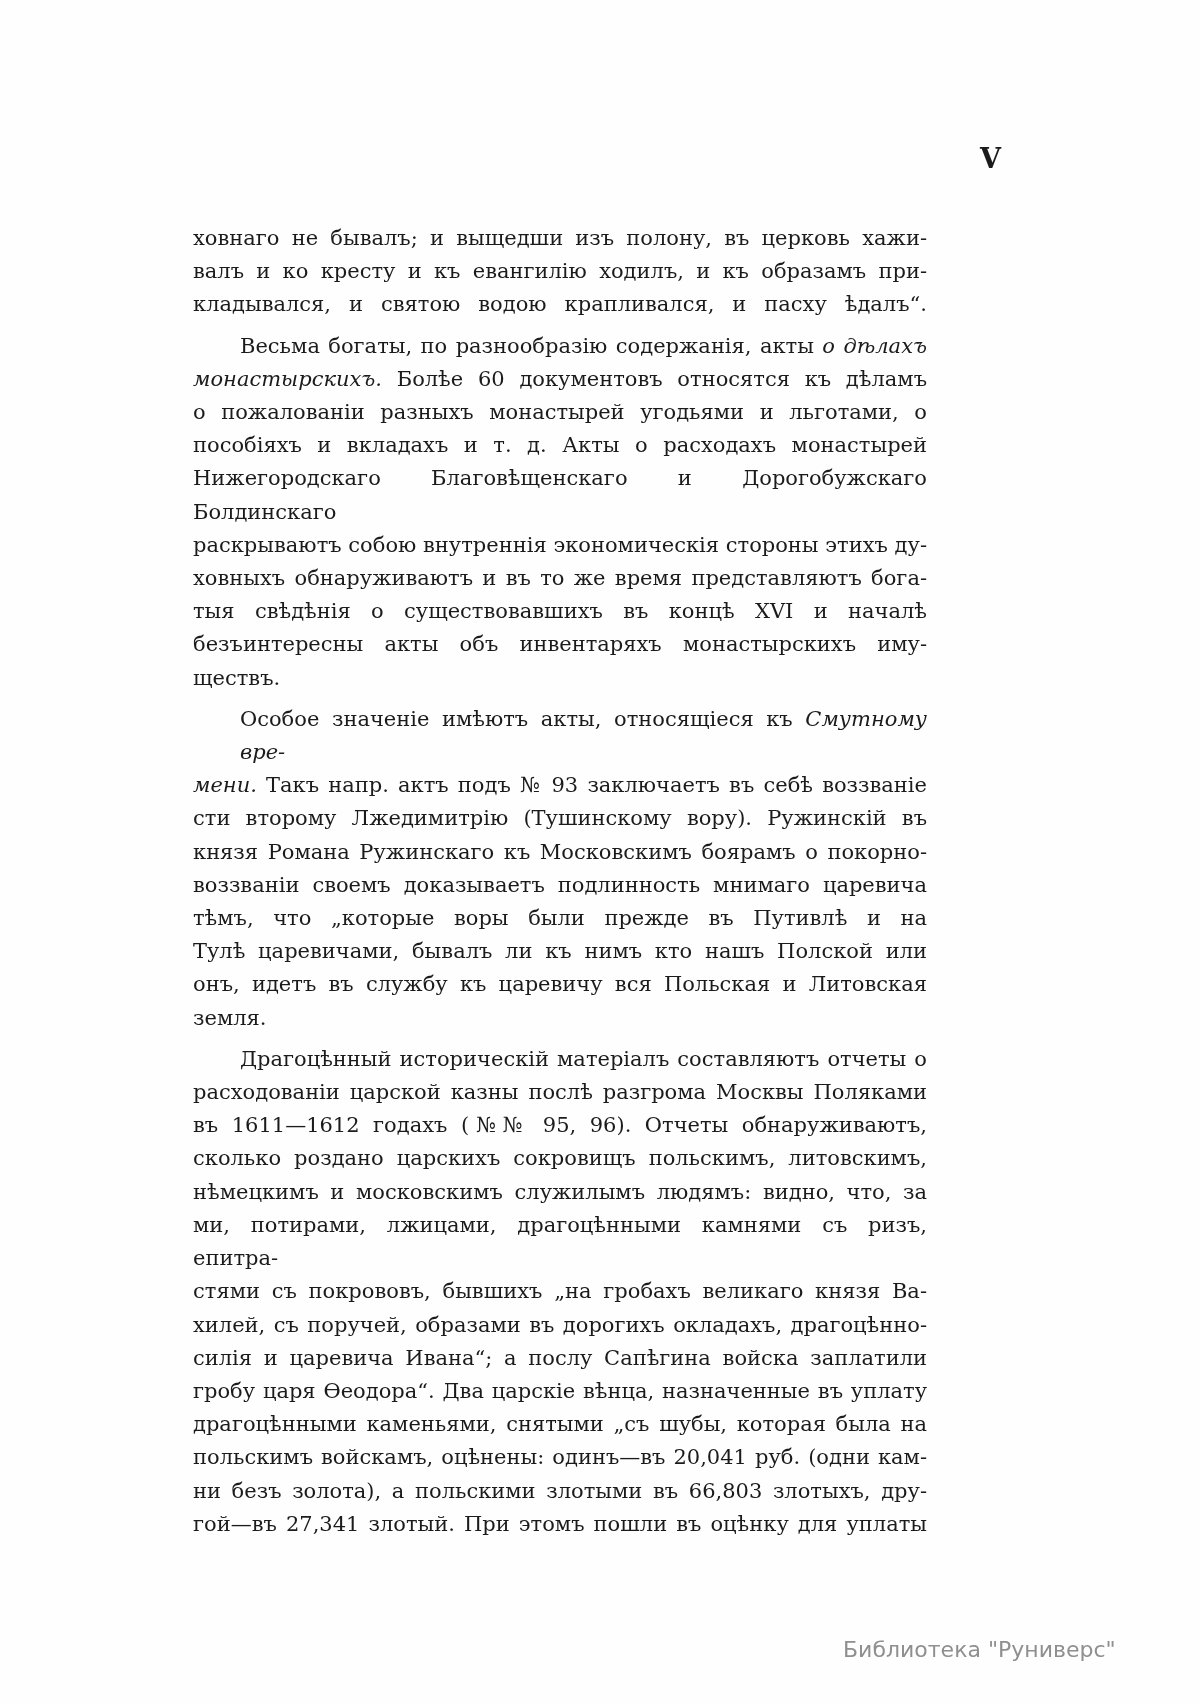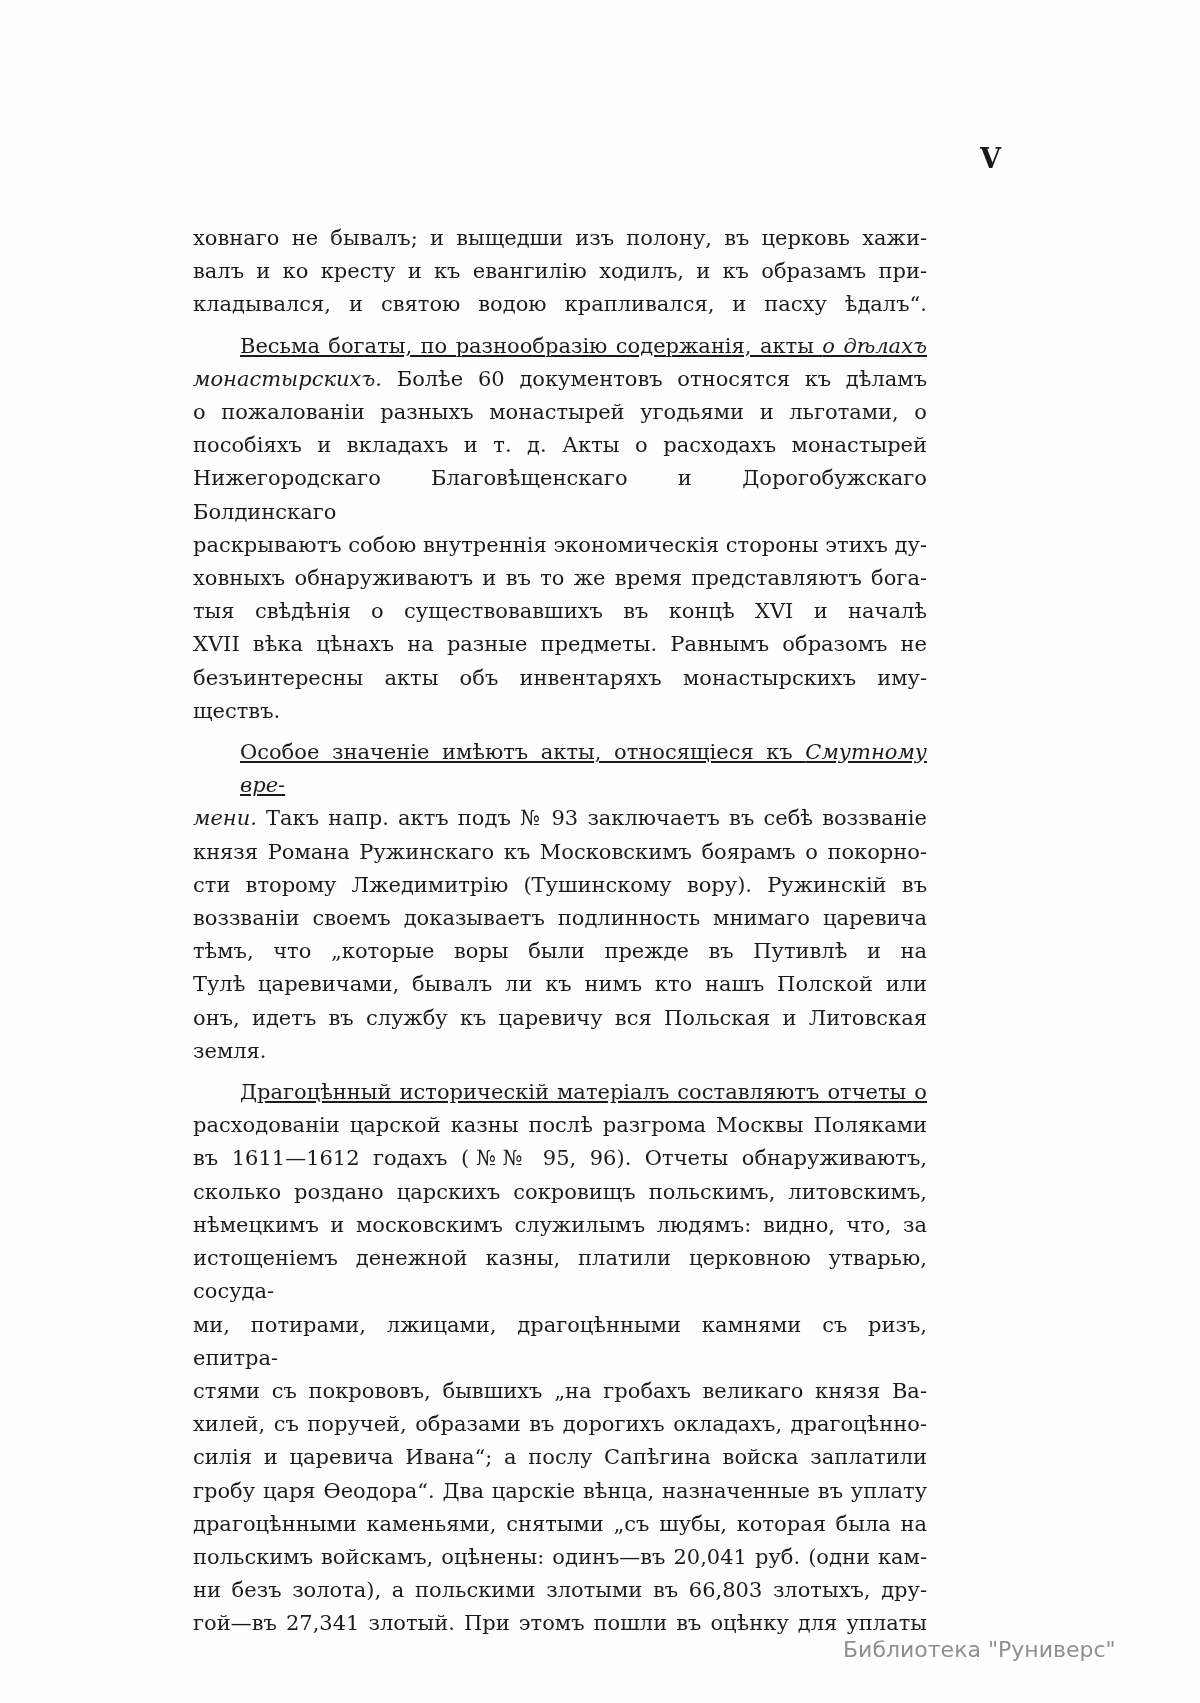--- a/index.html
+++ b/index.html
@@ -37,21 +37,20 @@
   }
   .line {
     white-space: normal;
   }
   .line.justify {
     text-align: justify;
     text-align-last: justify;
   }
   .line.indent {
     padding-left: 47px;
-    text-decoration: underline;
   }
   .line em {
     font-style: italic;
   }
   .watermark {
     position: absolute;
     left: 843px;
     top: 1637px;
     width: 240px;
     font-family: "DejaVu Sans", "Liberation Sans", sans-serif;
@@ -74,42 +73,40 @@
       </div>
       <div class="paragraph">
         <div class="line justify indent"><span>Весьма богаты, по разнообразію содержанія, акты </span><em>о дѣлахъ</em></div>
         <div class="line justify"><em>монастырскихъ.</em><span> Болѣе 60 документовъ относятся къ дѣламъ</span></div>
         <div class="line justify"><span>о пожалованіи разныхъ монастырей угодьями и льготами, о</span></div>
         <div class="line justify"><span>пособіяхъ и вкладахъ и т. д. Акты о расходахъ монастырей</span></div>
         <div class="line justify"><span>Нижегородскаго Благовѣщенскаго и Дорогобужскаго Болдинскаго</span></div>
         <div class="line justify"><span>раскрываютъ собою внутреннія экономическія стороны этихъ ду-</span></div>
         <div class="line justify"><span>ховныхъ обнаруживаютъ и въ то же время представляютъ бога-</span></div>
         <div class="line justify"><span>тыя свѣдѣнія о существовавшихъ въ концѣ XVI и началѣ</span></div>
-        <div class="line justify"><span>XVII вѣка цѣнахъ на разные предметы. Равнымъ образомъ не</span></div>
         <div class="line justify"><span>безъинтересны акты объ инвентаряхъ монастырскихъ иму-</span></div>
         <div class="line"><span>ществъ.</span></div>
       </div>
       <div class="paragraph">
         <div class="line justify indent"><span>Особое значеніе имѣютъ акты, относящіеся къ </span><em>Смутному вре-</em></div>
         <div class="line justify"><em>мени.</em><span> Такъ напр. актъ подъ № 93 заключаетъ въ себѣ воззваніе</span></div>
+        <div class="line justify"><span>сти второму Лжедимитрію (Тушинскому вору). Ружинскій въ</span></div>
         <div class="line justify"><span>князя Романа Ружинскаго къ Московскимъ боярамъ о покорно-</span></div>
-        <div class="line justify"><span>сти второму Лжедимитрію (Тушинскому вору). Ружинскій въ</span></div>
         <div class="line justify"><span>воззваніи своемъ доказываетъ подлинность мнимаго царевича</span></div>
         <div class="line justify"><span>тѣмъ, что „которые воры были прежде въ Путивлѣ и на</span></div>
         <div class="line justify"><span>Тулѣ царевичами, бывалъ ли къ нимъ кто нашъ Полской или</span></div>
         <div class="line justify"><span>онъ, идетъ въ службу къ царевичу вся Польская и Литовская</span></div>
         <div class="line"><span>земля.</span></div>
       </div>
       <div class="paragraph">
         <div class="line justify indent"><span>Драгоцѣнный историческій матеріалъ составляютъ отчеты о</span></div>
         <div class="line justify"><span>расходованіи царской казны послѣ разгрома Москвы Поляками</span></div>
         <div class="line justify"><span>въ 1611—1612 годахъ (№№ 95, 96). Отчеты обнаруживаютъ,</span></div>
         <div class="line justify"><span>сколько роздано царскихъ сокровищъ польскимъ, литовскимъ,</span></div>
         <div class="line justify"><span>нѣмецкимъ и московскимъ служилымъ людямъ: видно, что, за</span></div>
-        <div class="line justify"><span>истощеніемъ денежной казны, платили церковною утварью, сосуда-</span></div>
         <div class="line justify"><span>ми, потирами, лжицами, драгоцѣнными камнями съ ризъ, епитра-</span></div>
         <div class="line justify"><span>стями съ покрововъ, бывшихъ „на гробахъ великаго князя Ва-</span></div>
         <div class="line justify"><span>хилей, съ поручей, образами въ дорогихъ окладахъ, драгоцѣнно-</span></div>
         <div class="line justify"><span>силія и царевича Ивана“; а послу Сапѣгина войска заплатили</span></div>
         <div class="line justify"><span>гробу царя Ѳеодора“. Два царскіе вѣнца, назначенные въ уплату</span></div>
         <div class="line justify"><span>драгоцѣнными каменьями, снятыми „съ шубы, которая была на</span></div>
         <div class="line justify"><span>польскимъ войскамъ, оцѣнены: одинъ—въ 20,041 руб. (одни кам-</span></div>
         <div class="line justify"><span>ни безъ золота), а польскими злотыми въ 66,803 злотыхъ, дру-</span></div>
         <div class="line justify"><span>гой—въ 27,341 злотый. При этомъ пошли въ оцѣнку для уплаты</span></div>
       </div>

